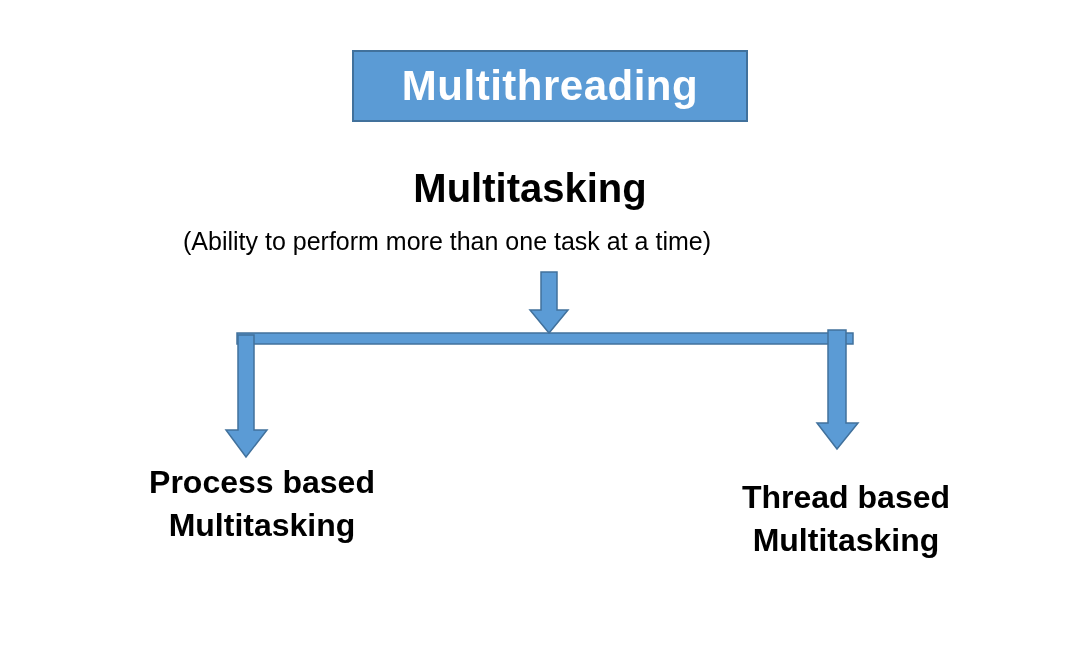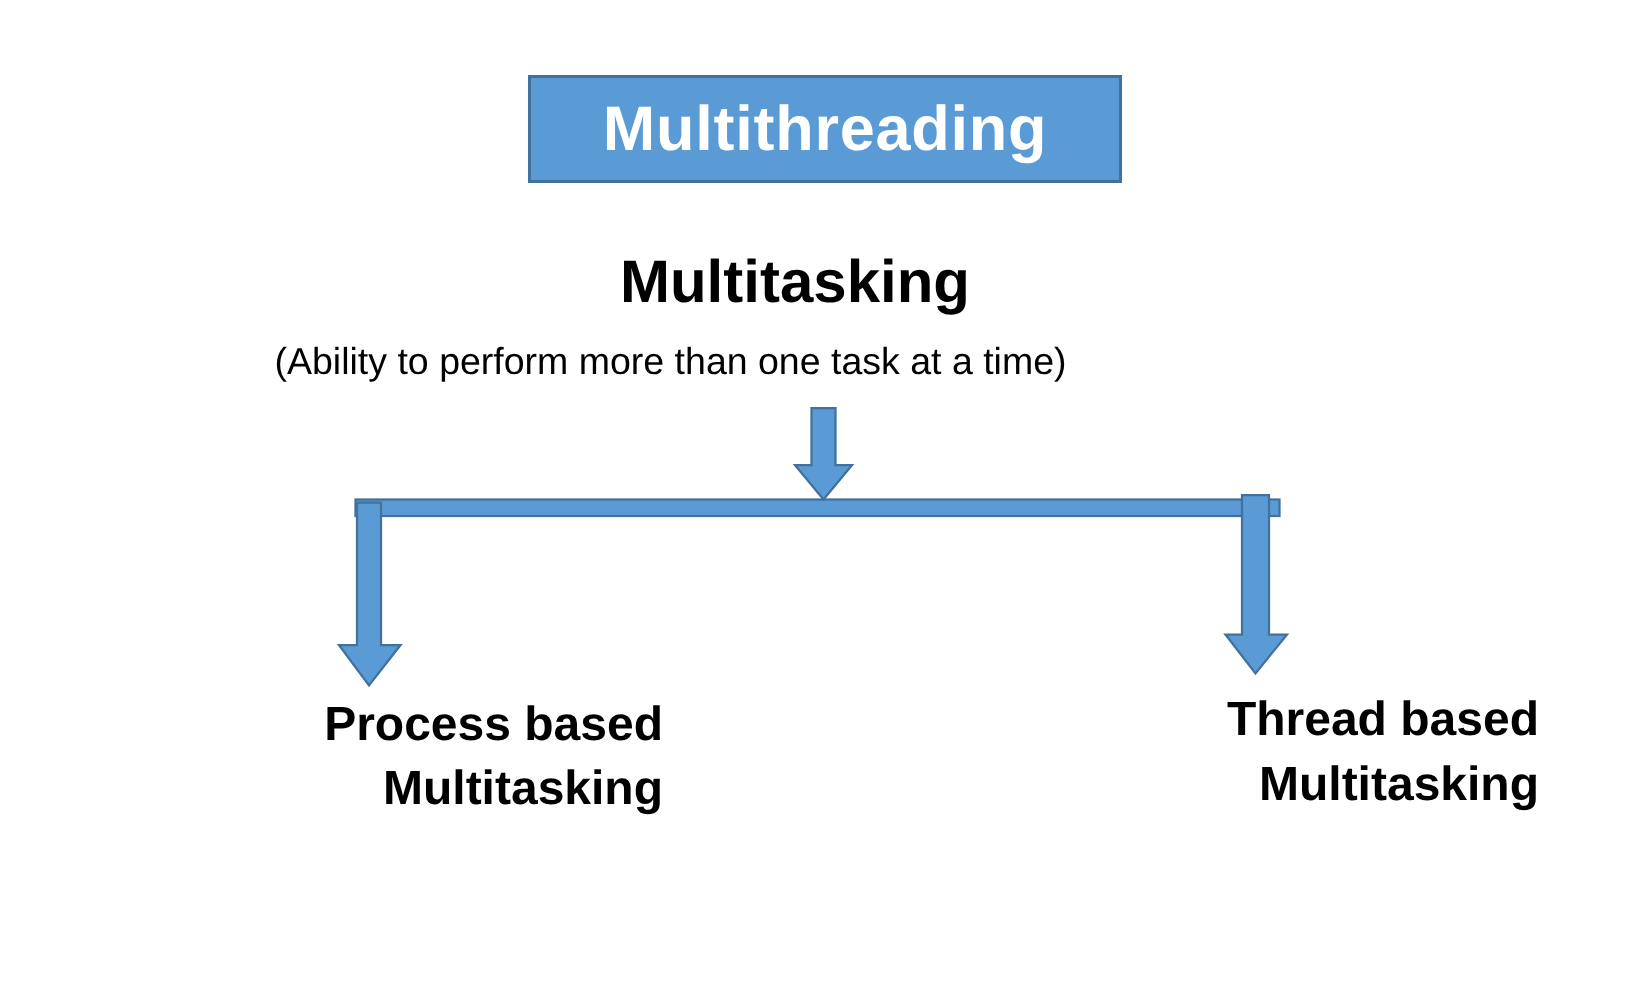--- a/index.html
+++ b/index.html
@@ -60,27 +60,27 @@
     width: 1092px; height: 655px;
   }
   .connector-svg .shape {
     fill: var(--shape-fill);
     stroke: var(--shape-border);
     stroke-width: 1.5;
   }
   .branch-label {
     position: absolute;
     width: 360px;
-    text-align: right;
+    text-align: center;
     font-size: 32px;
     font-weight: bold;
     line-height: 43px;
   }
   .branch-label.left  { left: 82px;  top: 461px; }
-  .branch-label.right { left: 666px; top: 458px; }
+  .branch-label.right { left: 666px; top: 476px; }
 </style>
 </head>
 <body>
 
 <div class="canvas">
 
   <div class="title-box">
     <span class="title-text">Multithreading</span>
   </div>
 

